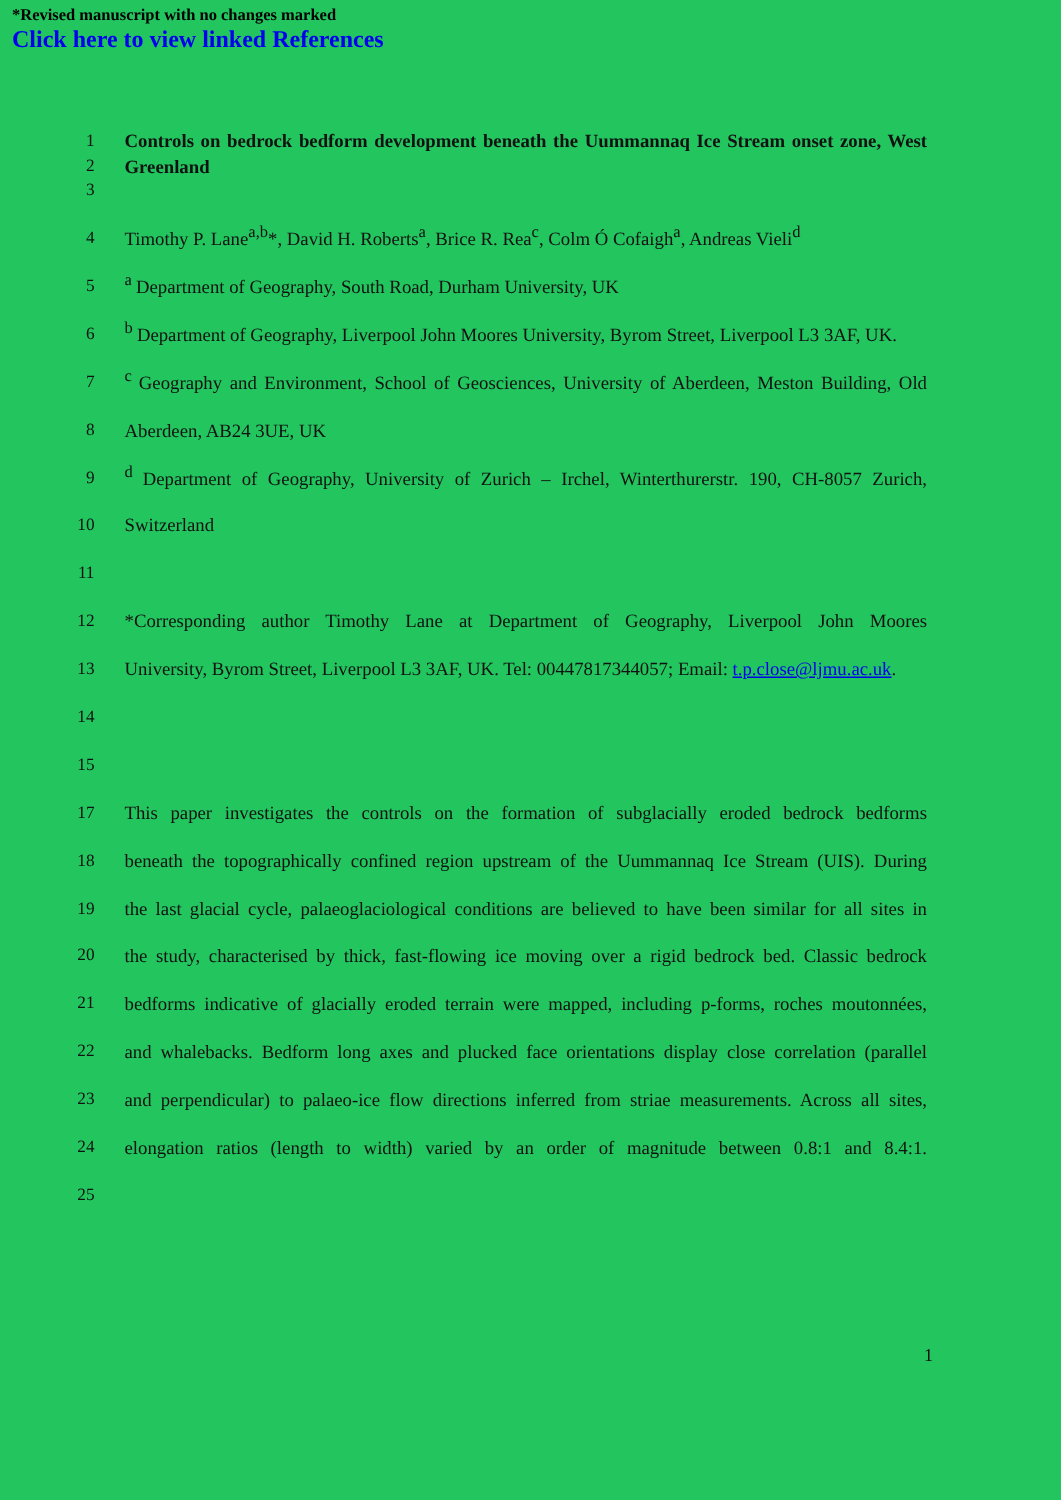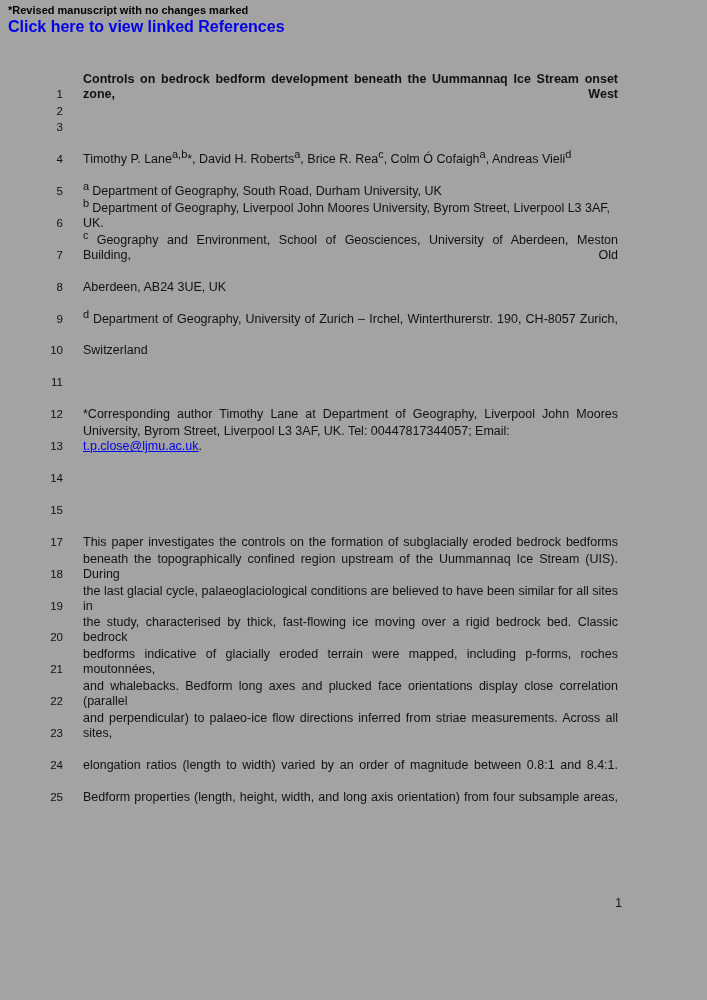--- a/index.html
+++ b/index.html
@@ -1,21 +1,21 @@
 <!DOCTYPE html>
 <html style="--link-blue: #0000EE;"><head>
 <meta charset="utf-8">
 <style>
   html, body { margin: 0; padding: 0; background: #ffffff; }
   .page {
     position: relative;
     width: 707px;
     height: 1000px;
-    background: #a3a3a3;
-    font-family: Liberation Sans, sans-serif;
+    background: #22c55e;
+    font-family: Liberation Serif, serif;
     color: #111;
     overflow: hidden;
   }
   .header-note {
     position: absolute;
     top: 4px;
     left: 8px;
     font-size: 11px;
     font-weight: bold;
     color: #000;
@@ -84,20 +84,21 @@
 <div class="page">
   <div class="header-note">*Revised manuscript with no changes marked</div>
   <a class="header-link" href="#">Click here to view linked References</a>
   <div class="lines">
       <div class="line-row compact justify bold">
         <span class="line-num">1</span>
         <div class="line-text"><span>Controls on bedrock bedform development beneath the Uummannaq Ice Stream onset zone, West</span></div>
       </div>
       <div class="line-row compact bold">
         <span class="line-num">2</span>
+        <div class="line-text"><span>Greenland</span></div>
       </div>
       <div class="line-row compact">
         <span class="line-num">3</span>
         <div class="line-text"></div>
       </div>
       <div class="line-row">
         <span class="line-num">4</span>
         <div class="line-text"><span>Timothy P. Lane</span><sup>a,b</sup><span>*, David H. Roberts</span><sup>a</sup><span>, Brice R. Rea</span><sup>c</sup><span>, Colm Ó Cofaigh</span><sup>a</sup><span>, Andreas Vieli</span><sup>d</sup></div>
       </div>
       <div class="line-row">
@@ -171,17 +172,16 @@
       <div class="line-row justify">
         <span class="line-num">23</span>
         <div class="line-text"><span>and perpendicular) to palaeo-ice flow directions inferred from striae measurements. Across all sites,</span></div>
       </div>
       <div class="line-row justify">
         <span class="line-num">24</span>
         <div class="line-text"><span>elongation ratios (length to width) varied by an order of magnitude between 0.8:1 and 8.4:1.</span></div>
       </div>
       <div class="line-row justify">
         <span class="line-num">25</span>
-        <div class="line-text"><span>Bedform properties (length, height, width, and long axis orientation) from four subsample areas,</span></div>
       </div>
     </div>
   <div class="page-number">1</div>
 </div>
 
 </body></html>

